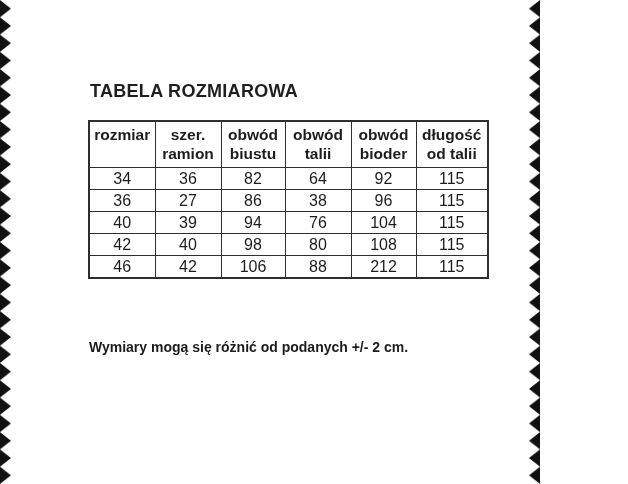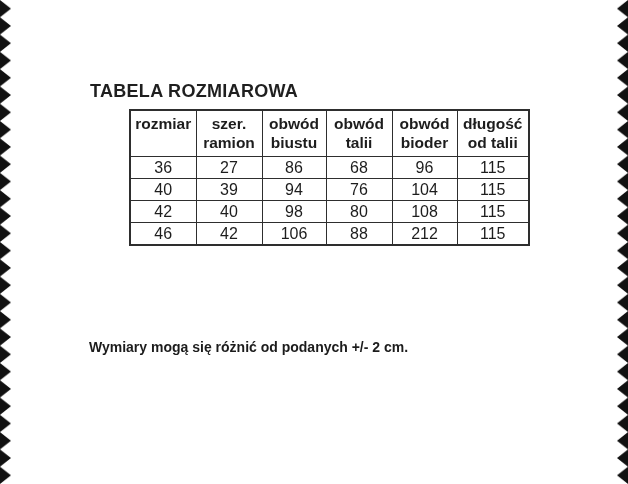--- a/index.html
+++ b/index.html
@@ -1,18 +1,18 @@
 <!DOCTYPE html>
 <html><head>
 <meta charset="utf-8">
 <style>
   html, body { margin: 0; padding: 0; background: #ffffff; }
   .canvas {
     position: relative;
-    width: 628px;
+    width: 540px;
     height: 484px;
     background: #ffffff;
     overflow: hidden;
     font-family: "Liberation Sans", sans-serif;
     color: #1d1d1d;
   }
   .edge { position: absolute; top: 0; height: 484px; width: 11px; }
   .edge-left  { left: 0; }
   .edge-right { right: 0; }
 
@@ -23,24 +23,23 @@
     font-size: 18px;
     font-weight: bold;
     letter-spacing: 0.3px;
     color: #1f1f1f;
     white-space: nowrap;
   }
 
   table.size-table {
     position: absolute;
     left: 88px;
-    top: 109px;
+    top: 120px;
     border-collapse: collapse;
     table-layout: fixed;
-    margin-left: 41px;
   }
   table.size-table th,
   table.size-table td {
     border: 1px solid #2e2e2e;
     text-align: center;
     vertical-align: middle;
     padding: 0;
   }
   table.size-table { border: 2px solid #2e2e2e; }
   table.size-table th {
@@ -123,24 +122,32 @@
           <div class="hline">bioder</div>
         </th>
         <th>
           <div class="hline">długość</div>
           <div class="hline">od talii</div>
         </th>
       </tr>
     </thead>
     <tbody>
       <tr>
+        <td>34</td>
+        <td>36</td>
+        <td>82</td>
+        <td>64</td>
+        <td>92</td>
+        <td>115</td>
+      </tr>
+      <tr>
         <td>36</td>
         <td>27</td>
         <td>86</td>
-        <td>68</td>
+        <td>38</td>
         <td>96</td>
         <td>115</td>
       </tr>
       <tr>
         <td>40</td>
         <td>39</td>
         <td>94</td>
         <td>76</td>
         <td>104</td>
         <td>115</td>

